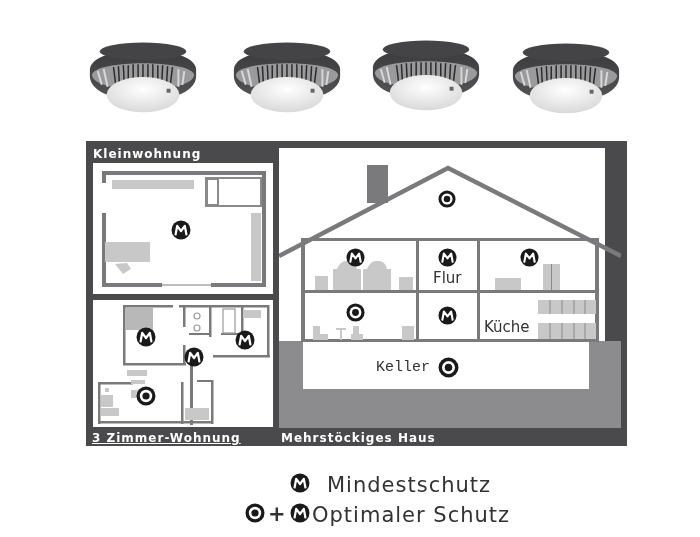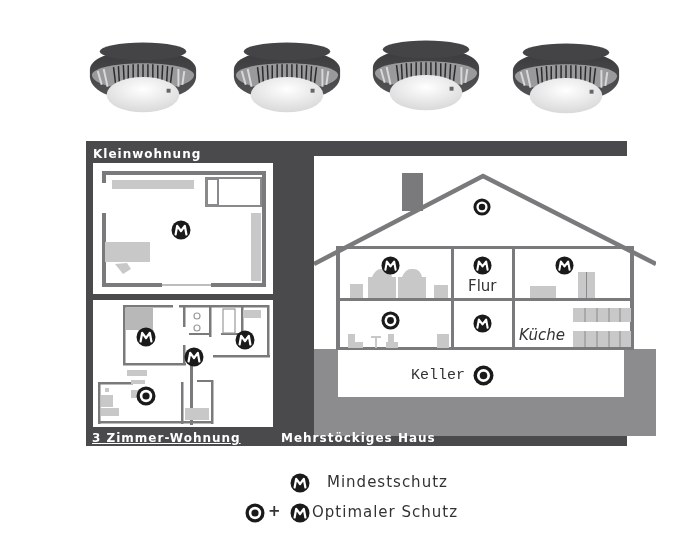--- a/index.html
+++ b/index.html
@@ -2,21 +2,21 @@
 <html><head>
 <meta charset="utf-8">
 <style>
   html, body { margin:0; padding:0; background:#ffffff; }
   body { width:700px; height:537px; position:relative; overflow:hidden; font-family:"DejaVu Sans", sans-serif; }
   .detector { position:absolute; }
   .panel-frame { position:absolute; left:86px; top:141px; width:541px; height:305px; background:#4a4a4c; }
   .inner { position:absolute; background:#ffffff; }
   .panel-label { position:absolute; color:#ffffff; font-size:12px; font-weight:bold; letter-spacing:1px; white-space:nowrap; }
   .room-label { position:absolute; color:#333; font-size:15px; font-family:"DejaVu Sans", sans-serif; white-space:nowrap; }
-  .legend-text { position:absolute; color:#333; font-size:15px; letter-spacing:1px; white-space:nowrap; }
+  .legend-text { position:absolute; color:#333; font-size:21px; letter-spacing:1px; white-space:nowrap; }
   .mark { position:absolute; }
 </style>
 </head>
 <body>
 
 <svg width="0" height="0" style="position:absolute">
   <defs>
     <symbol id="sym-m" viewBox="0 0 20 20">
       <circle cx="10" cy="10" r="9.5" fill="#1a1a1a"></circle>
       <path d="M4.6 14.5 L6.2 5.8 L10 11 L13.8 5.8 L15.4 14.5" fill="none" stroke="#ffffff" stroke-width="2.2" stroke-linejoin="round" stroke-linecap="round"></path>
@@ -168,21 +168,21 @@
     </svg>
   <svg class="mark" style="left:91px;top:47px;" width="20" height="20">
       <use href="#sym-m"></use>
     </svg>
   <svg class="mark" style="left:43px;top:86px;" width="20" height="20">
       <use href="#sym-o"></use>
     </svg>
 </div>
 <div class="panel-label" style="left:92px;top:431px;text-decoration:underline;">3 Zimmer-Wohnung</div>
 
-<div class="inner" style="left:279px;top:156px;width:326px;height:280px;margin-left:35px;">
+<div class="inner" style="left:279px;top:148px;width:326px;height:280px;">
   <svg width="342" height="280">
 
     <rect x="0" y="193" width="342" height="87" fill="#8c8c8e"></rect>
 
     <rect x="24" y="193" width="286" height="48" fill="#ffffff"></rect>
 
     <rect x="88" y="17" width="21" height="38" fill="#7a7a7c"></rect>
 
     <path d="M0 108 L169 20 L342 108" fill="none" stroke="#7a7a7c" stroke-width="4.5" stroke-linejoin="miter"></path>
 
@@ -245,21 +245,21 @@
   <svg class="mark" style="left:67px;top:155px;" width="19" height="19">
       <use href="#sym-o"></use>
     </svg>
   <svg class="mark" style="left:159px;top:158px;" width="19" height="19">
       <use href="#sym-m"></use>
     </svg>
   <svg class="mark" style="left:159px;top:209px;" width="21" height="21">
       <use href="#sym-o"></use>
     </svg>
   <div class="room-label" style="left:154px;top:121px;">Flur</div>
-  <div class="room-label" style="left:205px;top:170px;font-style:italic;">Küche</div>
+  <div class="room-label" style="left:205px;top:170px;">Küche</div>
   <div class="room-label" style="left:97px;top:211px;font-family:Liberation Mono, monospace;">Keller</div>
 </div>
 <div class="panel-label" style="left:281px;top:431px;">Mehrstöckiges Haus</div>
 
 <div>
   <svg class="mark" style="left:290px;top:473px;" width="20" height="20">
       <use href="#sym-m"></use>
     </svg>
   <div class="legend-text" style="left:327px;top:473px;">Mindestschutz</div>
 

